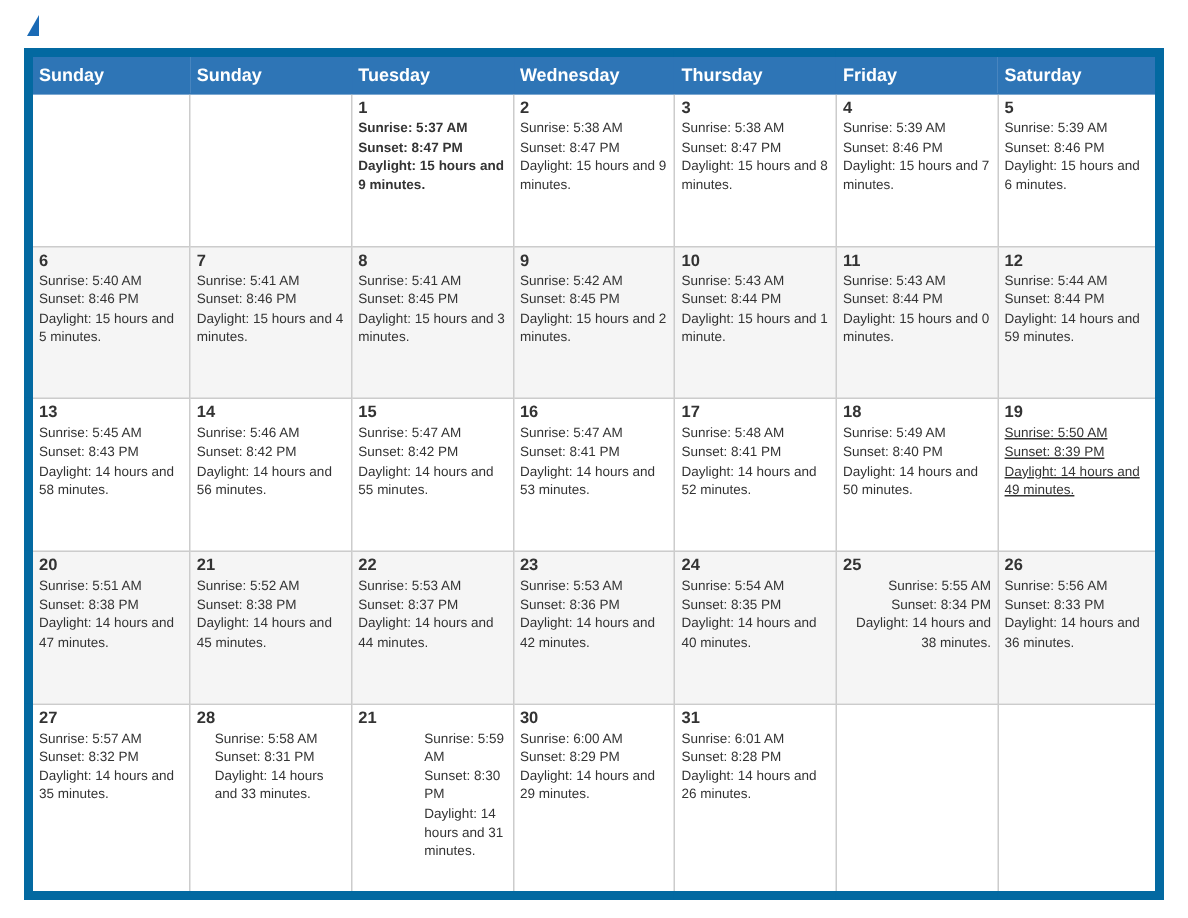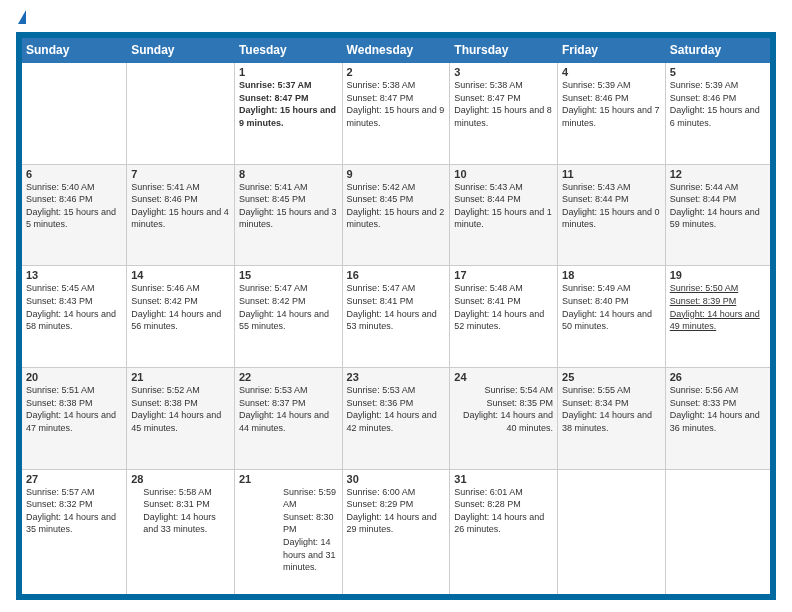--- a/index.html
+++ b/index.html
@@ -280,27 +280,27 @@
 Daylight: 14 hours and 44 minutes.</div>
           </td>
           <td>
             <span class="day-number">23</span>
             <div class="day-info" style="white-space: pre-line;">Sunrise: 5:53 AM
 Sunset: 8:36 PM
 Daylight: 14 hours and 42 minutes.</div>
           </td>
           <td>
             <span class="day-number">24</span>
-            <div class="day-info" style="white-space: pre-line; text-align: right;">Sunrise: 5:54 AM
+            <div class="day-info" style="white-space: pre-line;">Sunrise: 5:54 AM
 Sunset: 8:35 PM
 Daylight: 14 hours and 40 minutes.</div>
           </td>
           <td>
             <span class="day-number">25</span>
-            <div class="day-info" style="white-space: pre-line;">Sunrise: 5:55 AM
+            <div class="day-info" style="white-space: pre-line; text-align: right;">Sunrise: 5:55 AM
 Sunset: 8:34 PM
 Daylight: 14 hours and 38 minutes.</div>
           </td>
           <td>
             <span class="day-number">26</span>
             <div class="day-info" style="white-space: pre-line;">Sunrise: 5:56 AM
 Sunset: 8:33 PM
 Daylight: 14 hours and 36 minutes.</div>
           </td>
         </tr>

